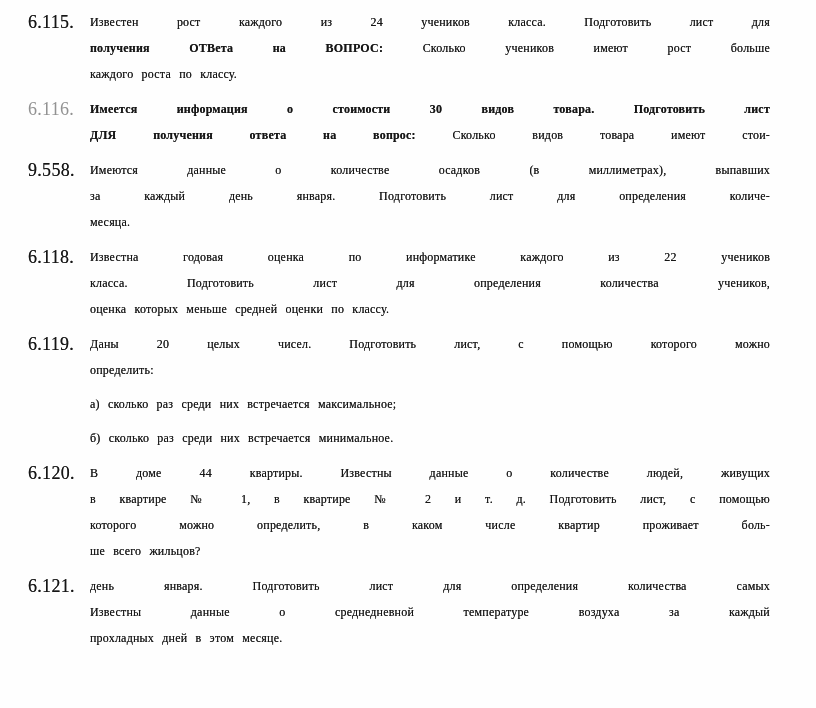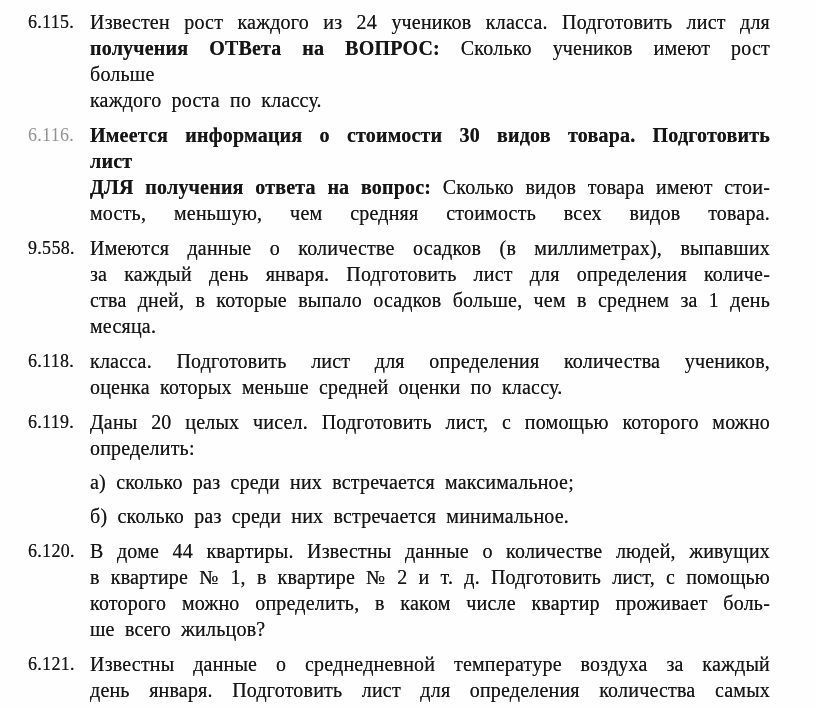--- a/index.html
+++ b/index.html
@@ -31,21 +31,21 @@
     line-height: 26px;
     letter-spacing: 0.3px;
   }
   .num.muted {
     color: var(--muted-number-color, #929292);
     text-shadow: none;
   }
   .body {
     flex: none;
     width: 680px;
-    font-size: 20px;
+    font-size: 12px;
     line-height: 26px;
     word-spacing: 5px;
     letter-spacing: 0.2px;
   }
   .para.sub {
     margin-top: 8px;
   }
   .line {
     text-align: left;
   }
@@ -73,41 +73,40 @@
           </div>
         </div>
   </div>
 
   <div class="problem">
     <div class="num muted">6.116.</div>
     <div class="body">
           <div class="para">
             <div class="line j"><span class="seg b">Имеется информация о стоимости 30 видов товара. Подготовить лист</span></div>
             <div class="line j"><span class="seg b">ДЛЯ получения ответа на вопрос: </span><span class="seg">Сколько видов товара имеют стои-</span></div>
-            <div class="line j"><span class="seg">мость, меньшую, чем средняя стоимость всех видов товара.</span></div>
           </div>
         </div>
   </div>
 
   <div class="problem">
     <div class="num">9.558.</div>
     <div class="body">
           <div class="para">
             <div class="line j"><span class="seg">Имеются данные о количестве осадков (в миллиметрах), выпавших</span></div>
             <div class="line j"><span class="seg">за каждый день января. Подготовить лист для определения количе-</span></div>
-            <div class="line j"><span class="seg">ства дней, в которые выпало осадков больше, чем в среднем за 1 день</span></div>
             <div class="line"><span class="seg">месяца.</span></div>
           </div>
         </div>
   </div>
 
   <div class="problem">
     <div class="num">6.118.</div>
     <div class="body">
           <div class="para">
+            <div class="line j"><span class="seg">Известна годовая оценка по информатике каждого из 22 учеников</span></div>
             <div class="line j"><span class="seg">класса. Подготовить лист для определения количества учеников,</span></div>
             <div class="line"><span class="seg">оценка которых меньше средней оценки по классу.</span></div>
           </div>
         </div>
   </div>
 
   <div class="problem">
     <div class="num">6.119.</div>
     <div class="body">
           <div class="para">
@@ -132,20 +131,20 @@
             <div class="line j"><span class="seg">которого можно определить, в каком числе квартир проживает боль-</span></div>
             <div class="line"><span class="seg">ше всего жильцов?</span></div>
           </div>
         </div>
   </div>
 
   <div class="problem">
     <div class="num">6.121.</div>
     <div class="body">
           <div class="para">
+            <div class="line j"><span class="seg">день января. Подготовить лист для определения количества самых</span></div>
             <div class="line j"><span class="seg">Известны данные о среднедневной температуре воздуха за каждый</span></div>
-            <div class="line j"><span class="seg">день января. Подготовить лист для определения количества самых</span></div>
             <div class="line"><span class="seg">прохладных дней в этом месяце.</span></div>
           </div>
         </div>
   </div>
 </div>
 </div>
 
 </body></html>

